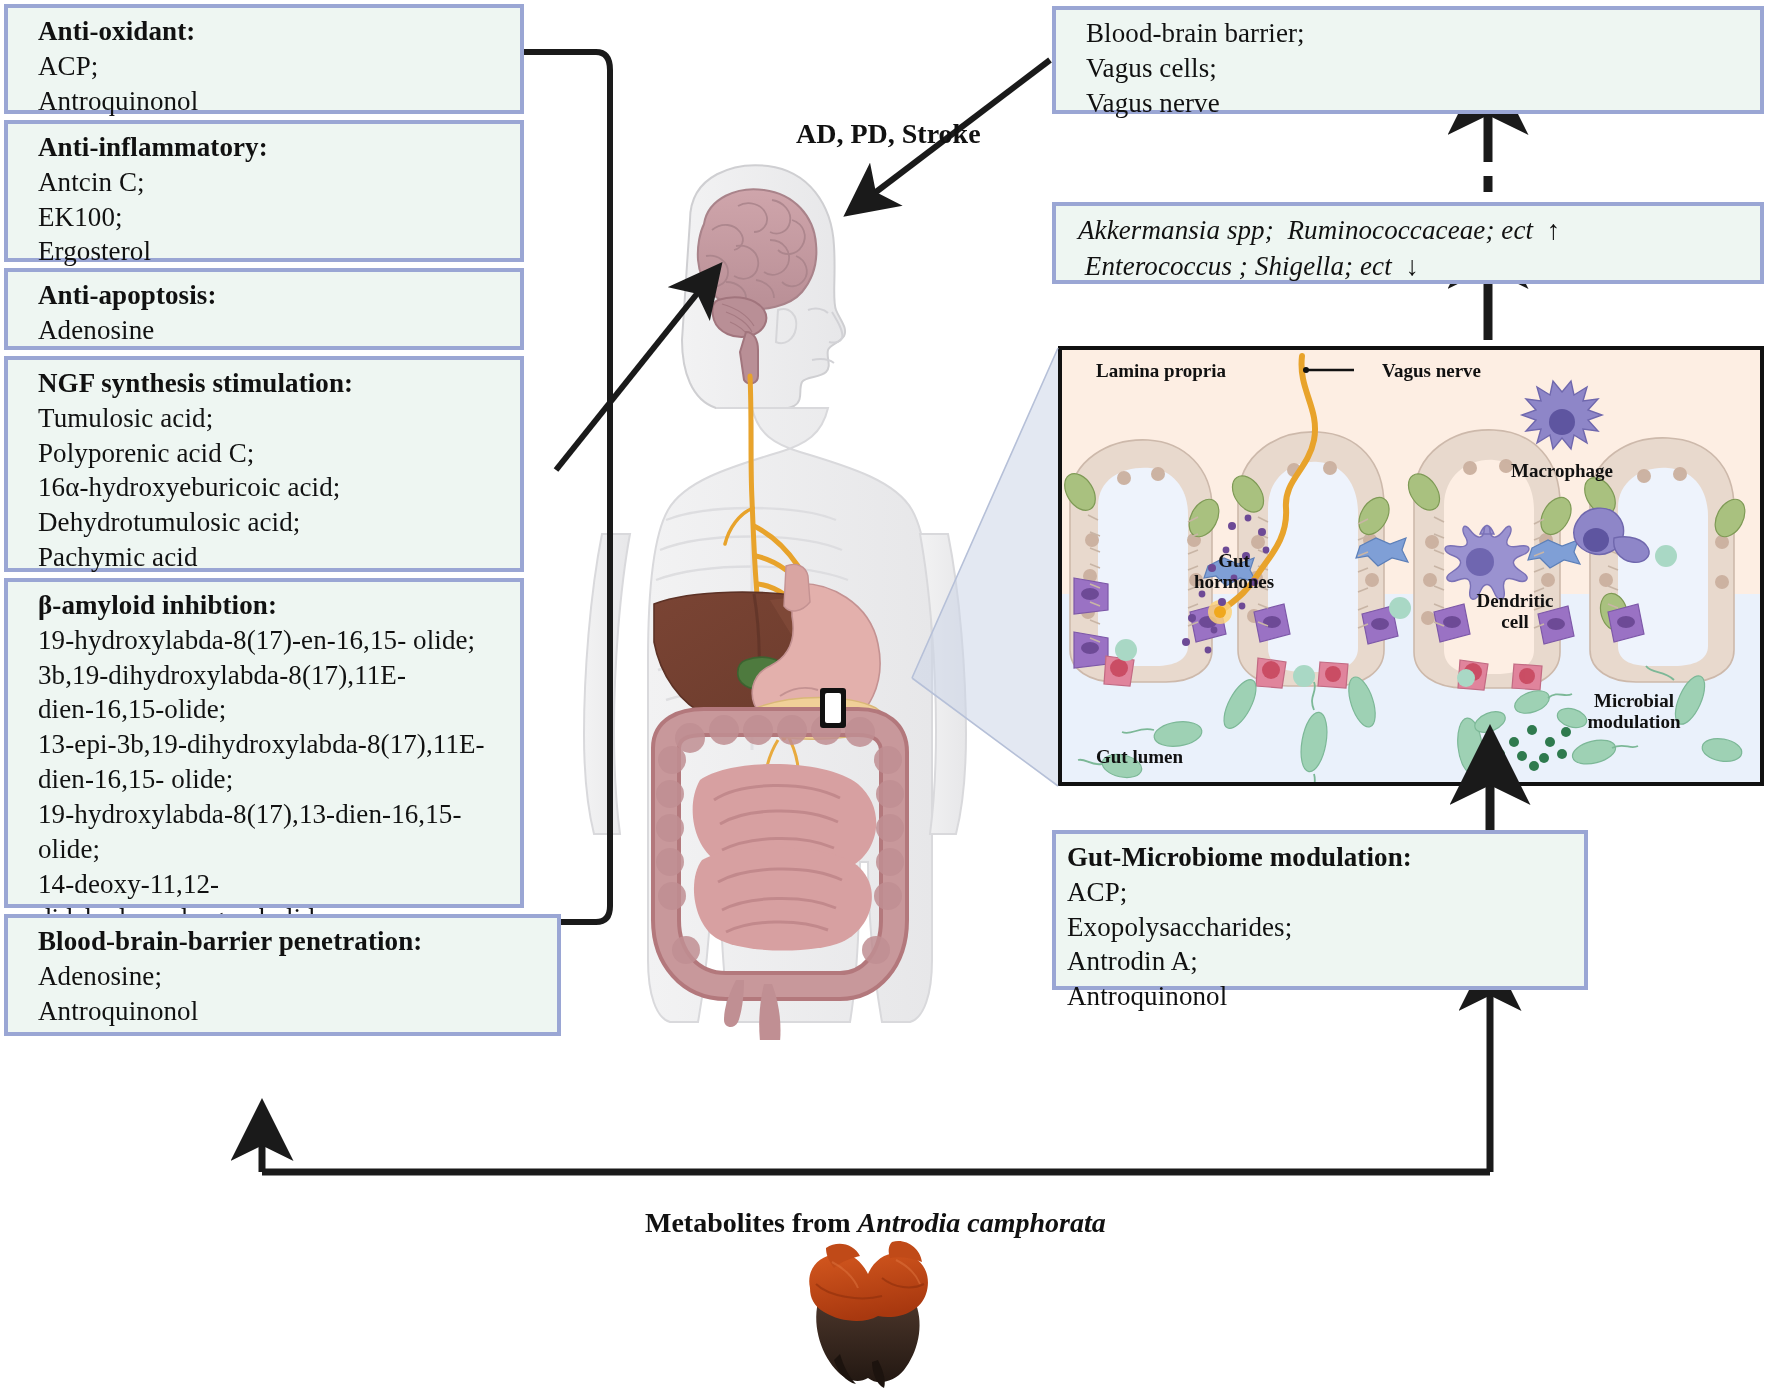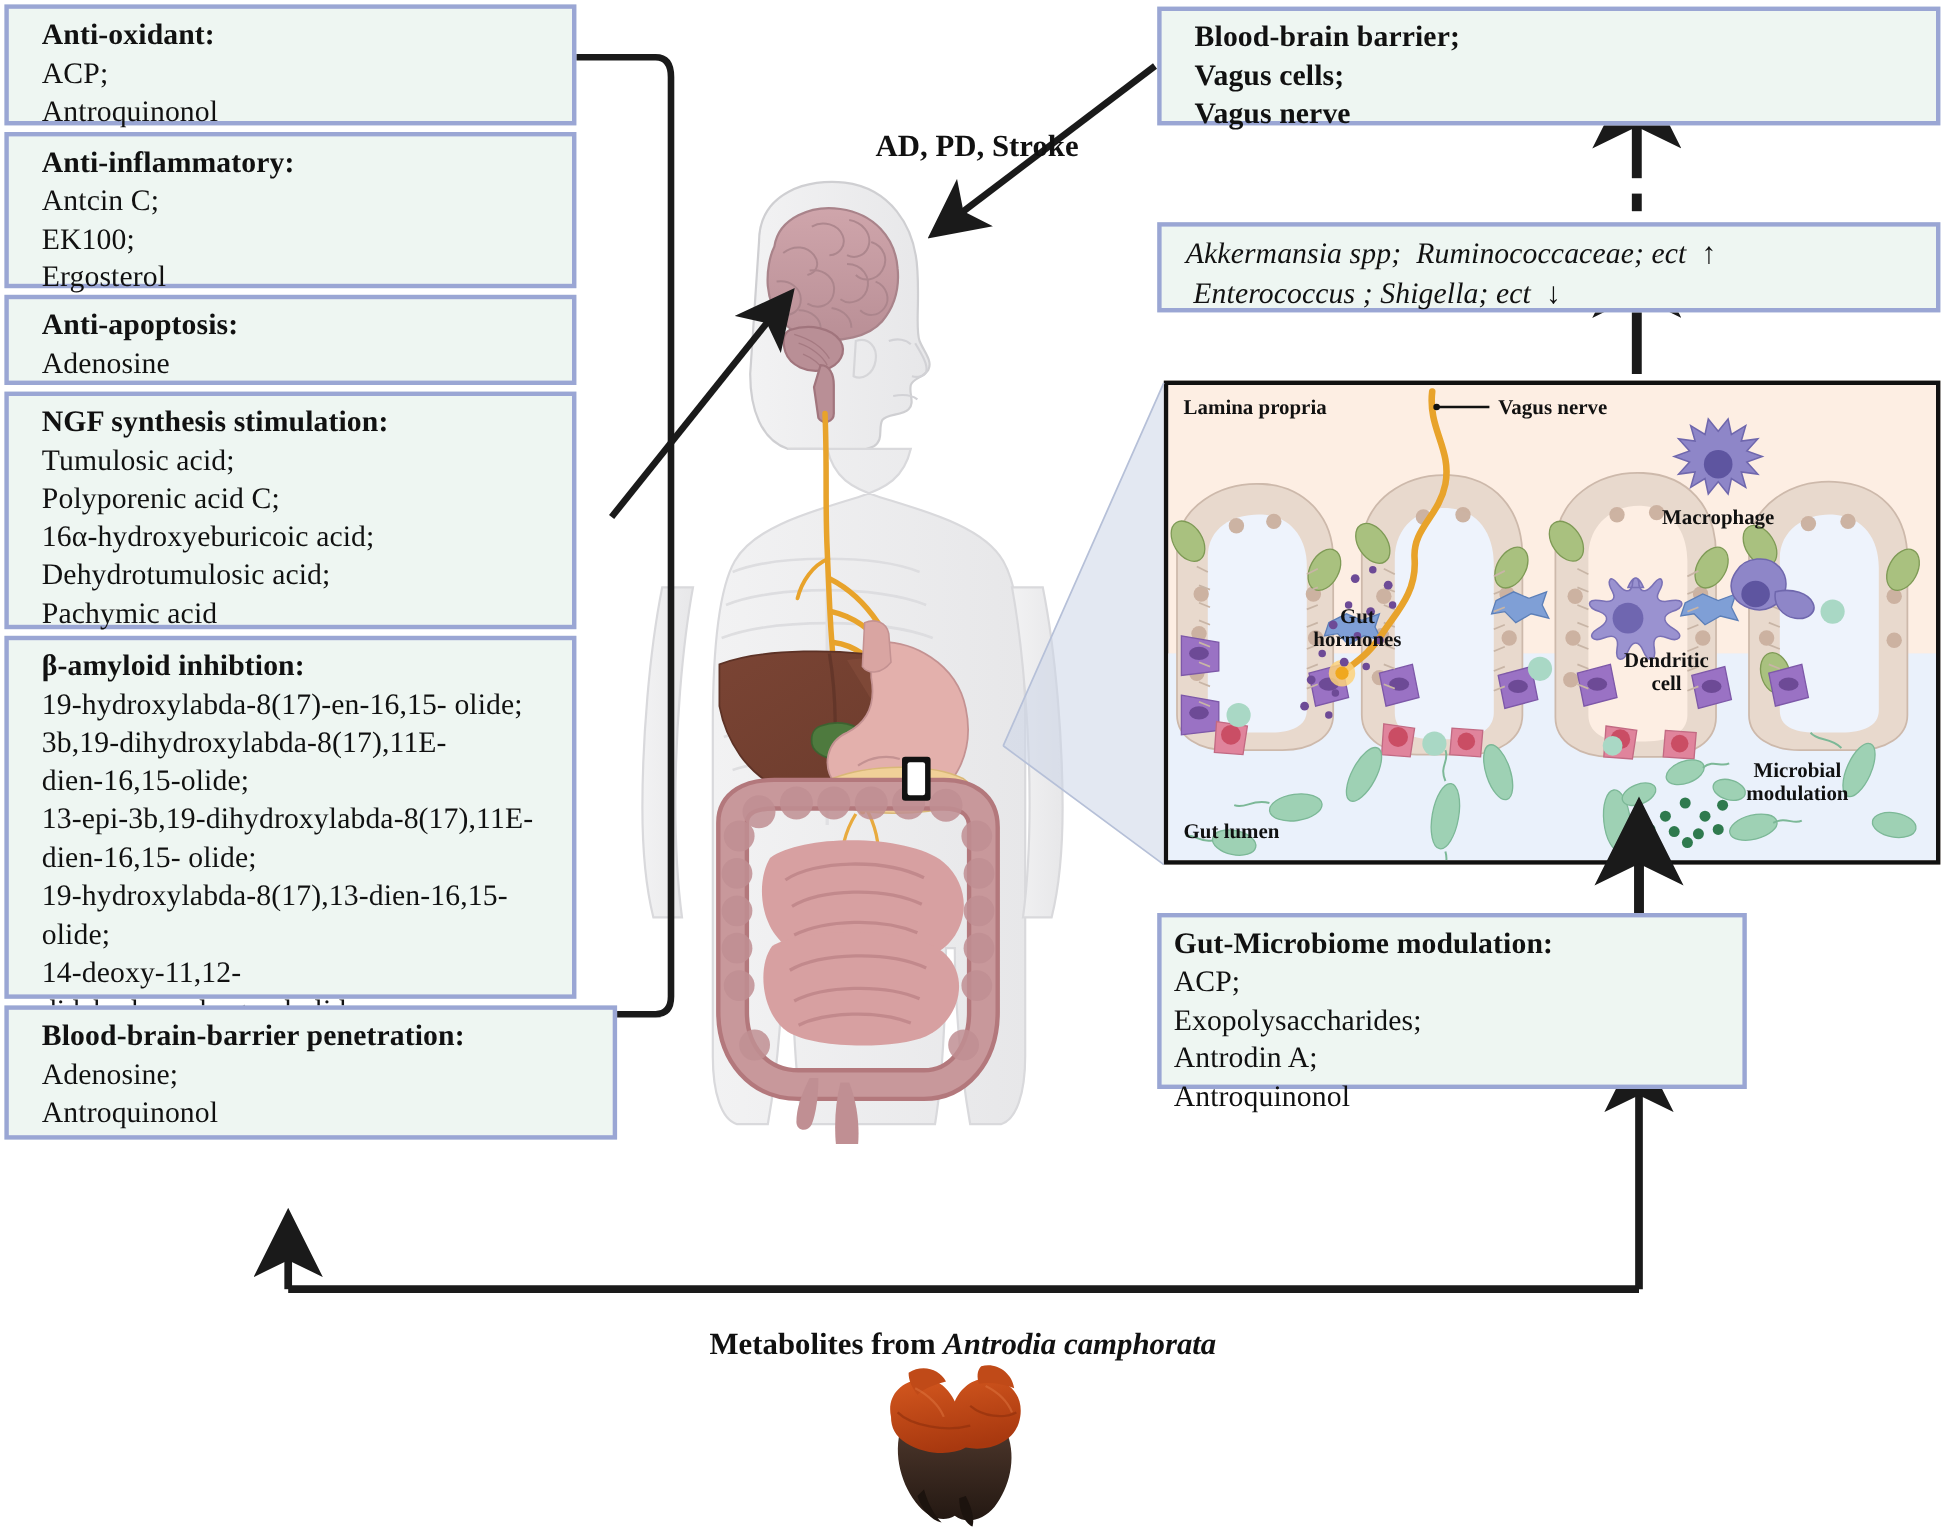--- a/index.html
+++ b/index.html
@@ -5,38 +5,38 @@
   html,body{margin:0;padding:0;background:#fff;}
   body{width:1772px;height:1393px;position:relative;overflow:hidden;
        font-family:"Liberation Serif","DejaVu Serif",serif;color:#111;}
   .stage{position:absolute;inset:0;}
 
   
   .box{position:absolute;box-sizing:border-box;background:#eef6f2;
        border:4px solid #9aa6d4;padding:6px 14px 8px 30px;}
   .box .ttl{font-weight:bold;font-size:27px;line-height:1.29;letter-spacing:.1px;}
   .box .ln{font-size:27px;line-height:1.29;letter-spacing:.1px;}
-  .box.plain .ln{font-size:27px;font-weight:bold;}
+  .box.plain .ln{font-size:27px;}
   .box.ital .ln{font-style:italic;font-size:27px;line-height:1.34;white-space:pre;}
 
   
   .fig{position:absolute;}
   .caption{position:absolute;font-weight:bold;font-size:28px;white-space:nowrap;}
   .caption .it{font-style:italic;}
 
   
   svg.lines{position:absolute;left:0;top:0;width:1772px;height:1393px;
             pointer-events:none;overflow:visible;}
 
   
   .gutpanel{position:absolute;left:1058px;top:346px;width:706px;height:440px;
             border:4px solid #111;background:#fdeee3;overflow:hidden;box-sizing:border-box;}
   .lumen{position:absolute;left:0;bottom:0;width:100%;height:188px;background:#eaf1fb;}
   .gl{position:absolute;font-weight:bold;font-size:19px;line-height:1.12;color:#111;text-align:center;}
-  .gl.left{text-align:right;}
+  .gl.left{text-align:right;margin-left:20px;}
 </style>
 </head>
 <body>
 
 <div class="stage">
 
   <svg class="fig" style="left:540px;top:160px;width:470px;height:880px" viewBox="0 0 470 880">
     <defs>
       <linearGradient id="bodyg" x1="0" y1="0" x2="1" y2="0">
         <stop offset="0" stop-color="#f2f2f3"></stop>

